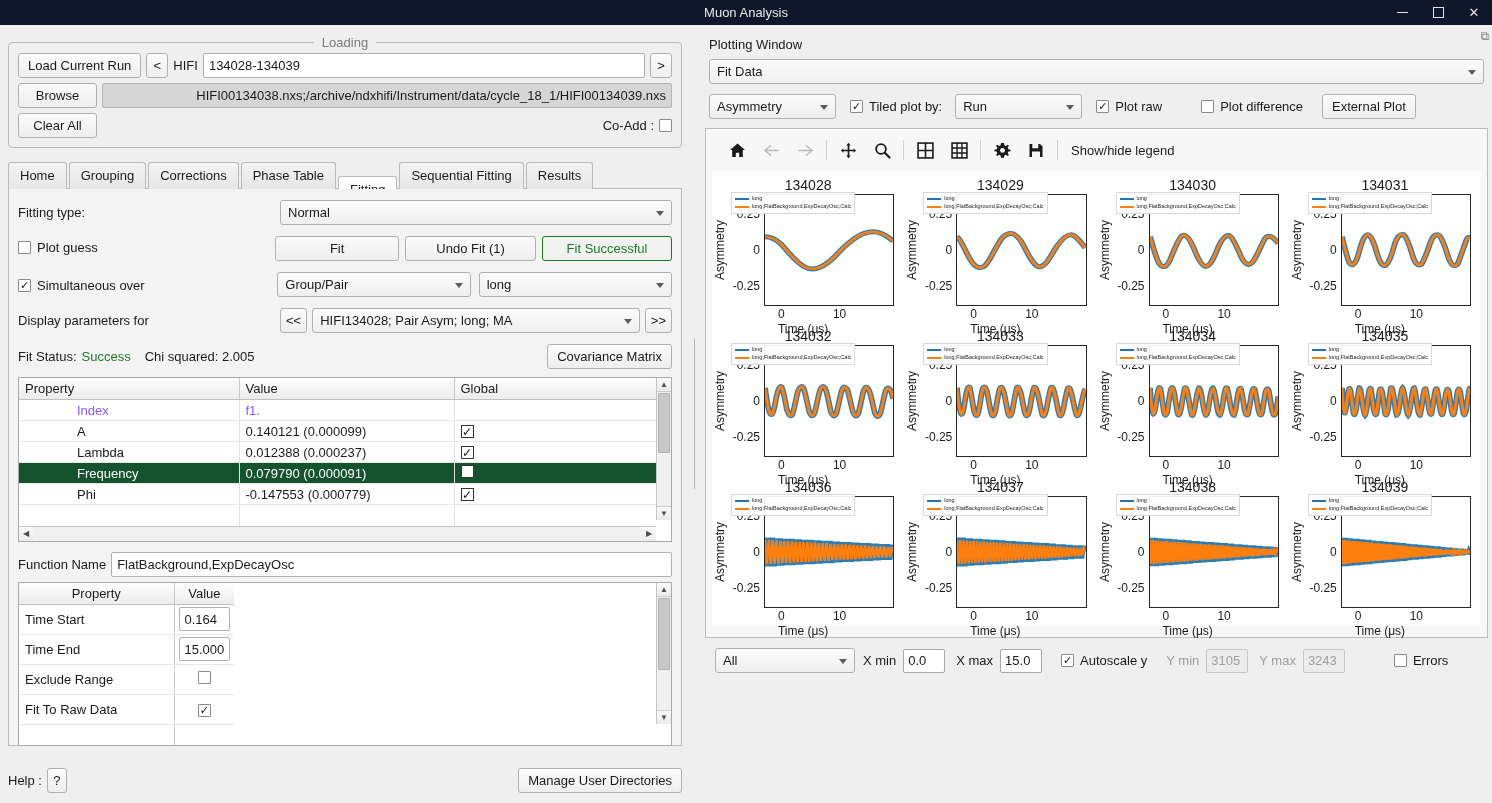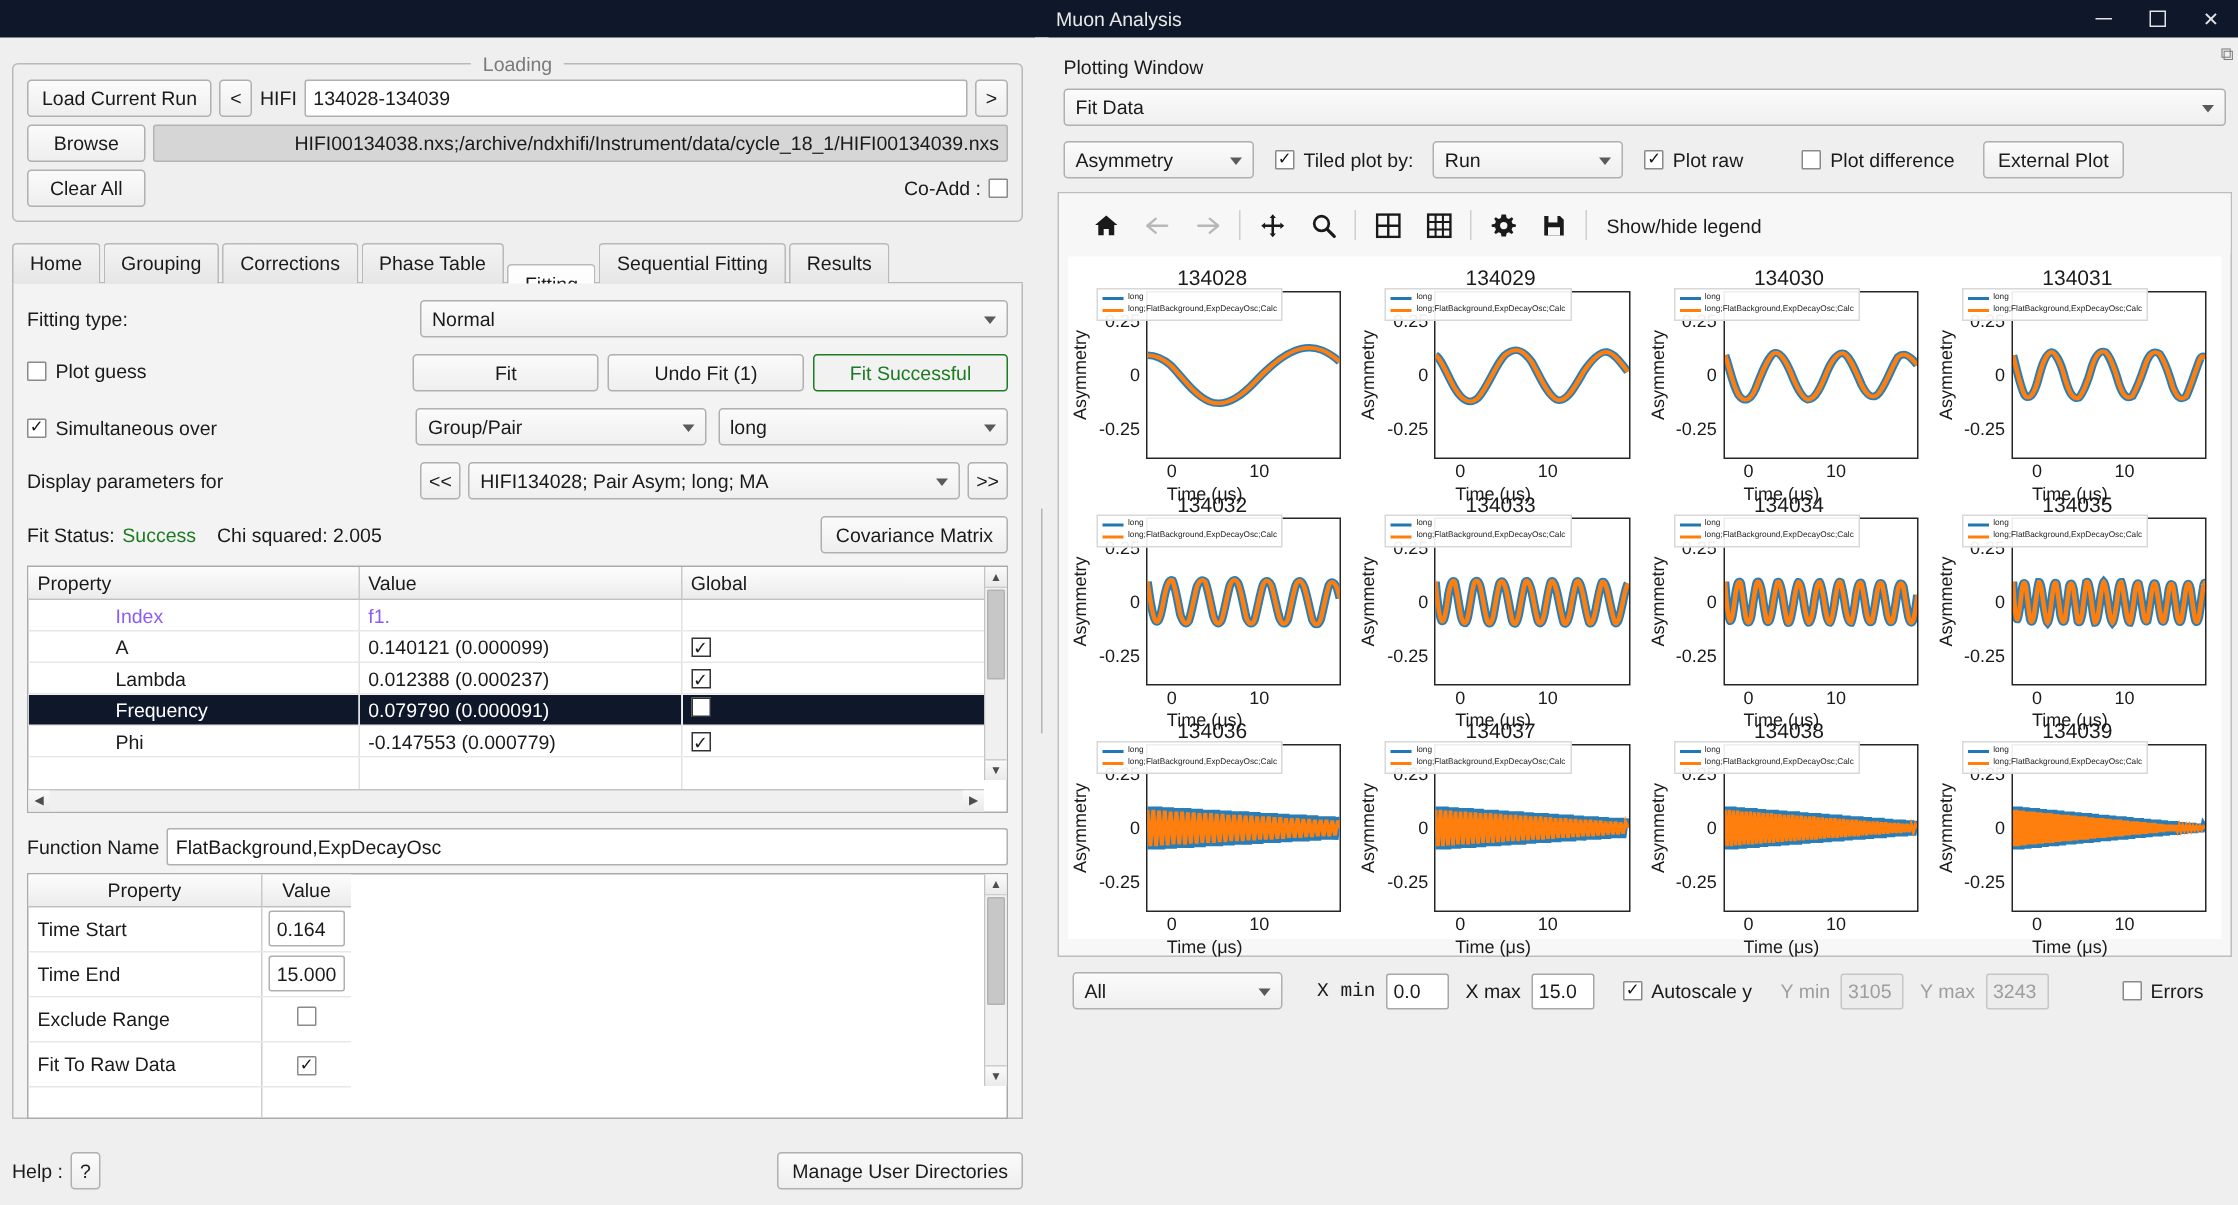--- a/index.html
+++ b/index.html
@@ -111,21 +111,21 @@
   .tbl { flex:1; border-collapse:collapse; table-layout:fixed; font-size:13px; }
   .tbl th {
     background:linear-gradient(#fdfdfd,#ececec);
     border-right:1px solid #c9c9c9; border-bottom:1px solid #c0c0c0;
     font-weight:normal; text-align:left; padding:3px 6px; height:21px;
   }
   .tbl td {
     border-right:1px solid #e2e2e2; border-bottom:1px solid #e8e8e8;
     padding:2px 6px; height:21px; white-space:nowrap; overflow:hidden;
   }
-  .tbl tr.sel td { background:#0f172a; color:#fff; }
+  .tbl tr.sel td { background:#14532d; color:#fff; }
   .tbl tr.ghost td { color:#8b5cf6; }
   .vscroll {
     width:15px; background:#f0f0f0; border-left:1px solid #c4c4c4;
     display:flex; flex-direction:column; justify-content:space-between;
   }
   .sbtn { height:14px; display:flex; align-items:center; justify-content:center;
           font-size:8px; color:#4d4d4d; background:linear-gradient(#fafafa,#eaeaea);
           border-bottom:1px solid #cdcdcd; cursor:pointer; }
   .sbtn.bot { border-bottom:none; border-top:1px solid #cdcdcd; }
   .sthumb { flex:1; margin:0; background:#f0f0f0; }
@@ -908,21 +908,21 @@
               <span class="xtick" style="left:70%;">10</span>
             </div>
             <div class="xlab">Time (μs)</div>
           </div>
         </div>
       </div>
     </div>
 
     <div id="plotBottom">
       <div class="combo" style="width:140px;">All</div>
-      <span class="lbl" style="margin-left:16px;font-family:Liberation Mono, monospace;">X min</span>
+      <span class="lbl" style="margin-left:1px;">X min</span>
       <div class="numin">0.0</div>
       <span class="lbl clip" style="margin-left:4px; max-width:39px;">X max</span>
       <div class="numin">15.0</div>
       <span class="chk" style="margin-left:12px;">
         <span class="box">✓</span>
         <span>Autoscale y</span>
       </span>
       <span class="lbl dis" style="margin-left:12px;">Y min</span>
       <div class="numin dis">3105</div>
       <span class="lbl dis clip" style="margin-left:4px; max-width:39px;">Y max</span>

